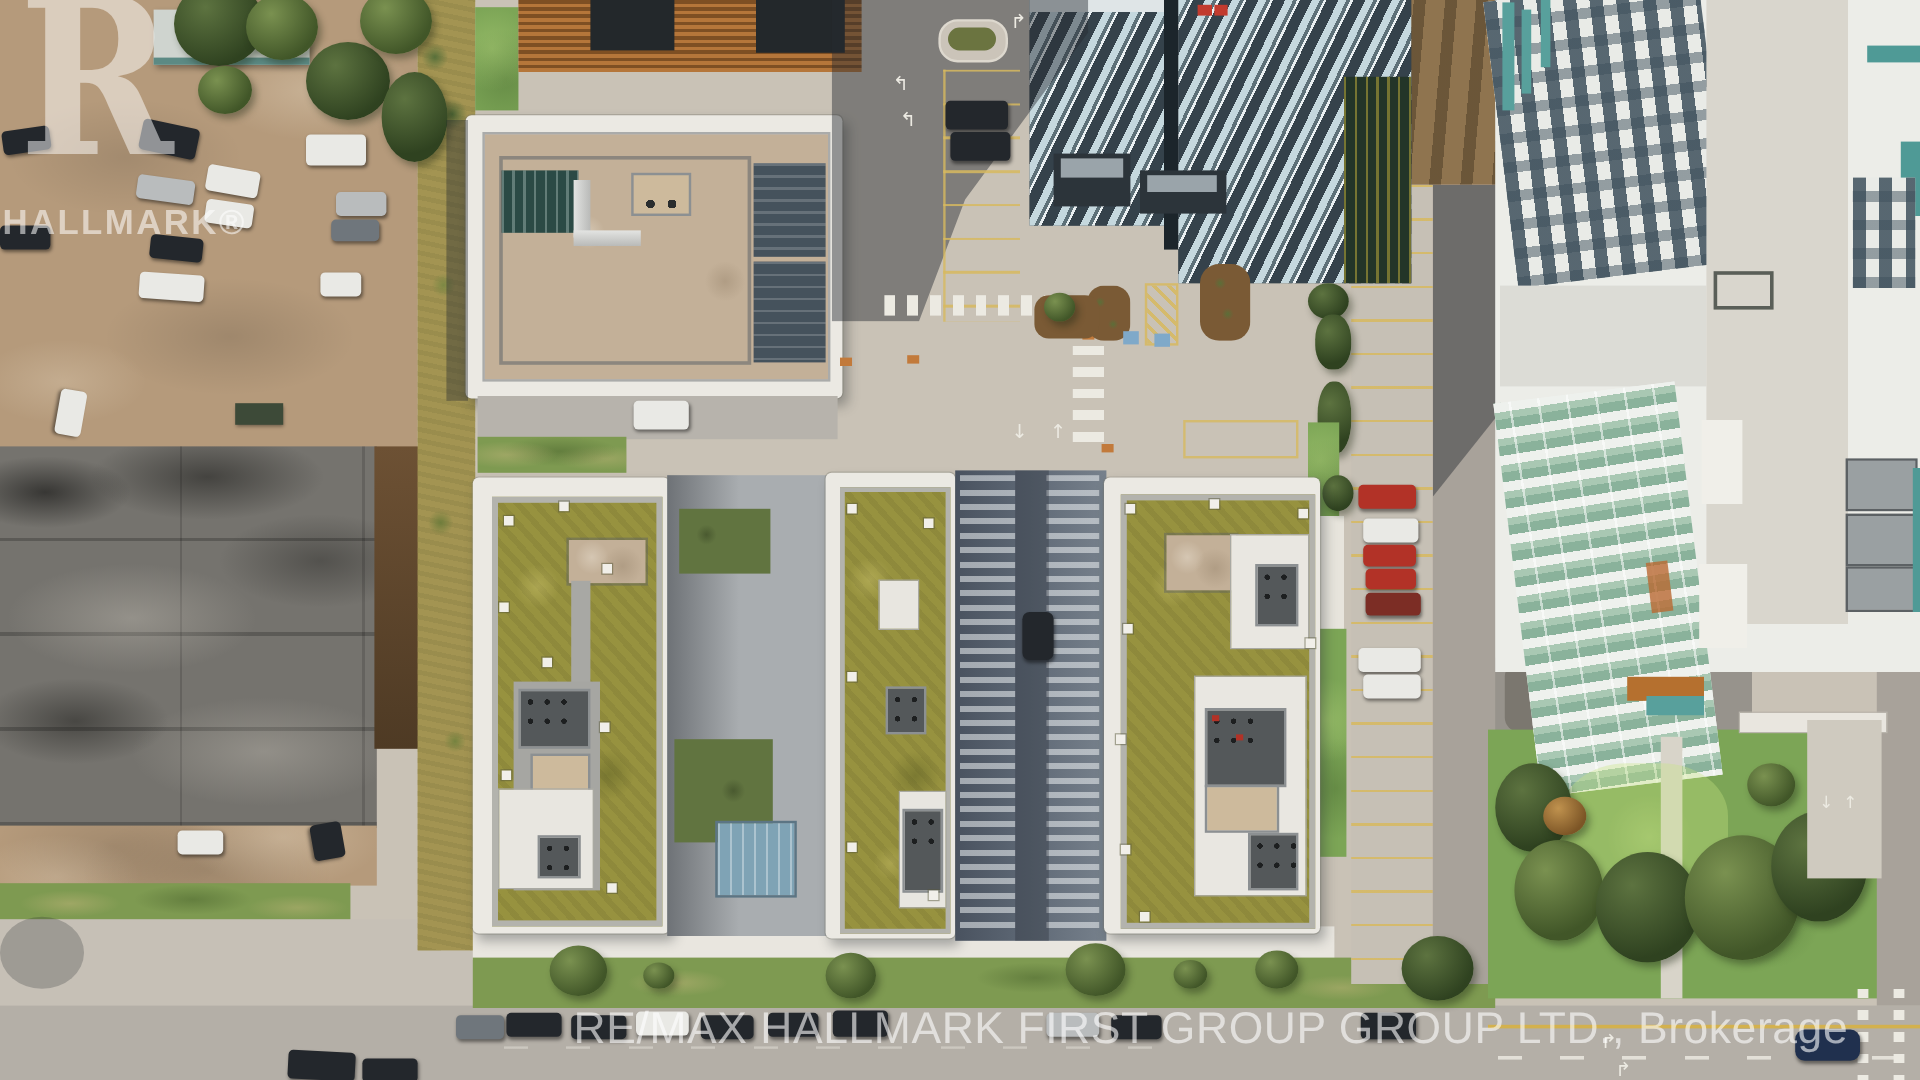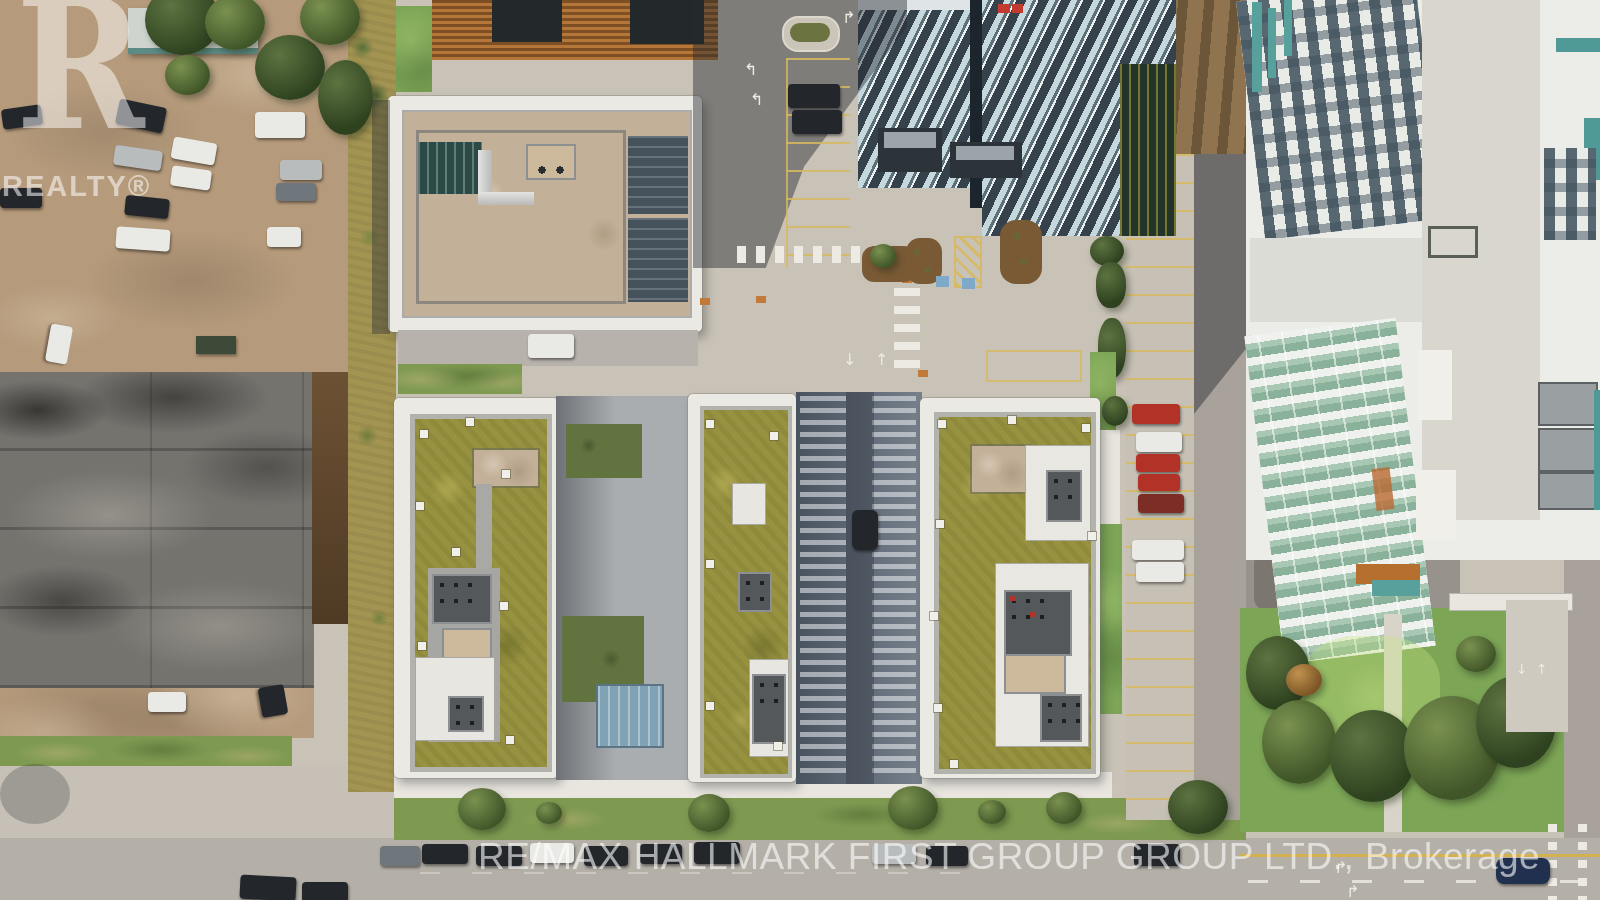--- a/index.html
+++ b/index.html
@@ -340,16 +340,16 @@
   <div style="left:1240px;top:854px;width:360px;height:3px;background:#d3b14e"></div>
   <div class="dashline" style="left:1248px;top:880px;width:344px;height:3px"></div>
   <div class="dashline" style="left:420px;top:872px;width:560px;height:2px;opacity:.5"></div>
   <div class="ladder" style="left:1548px;top:824px;width:9px;height:76px"></div>
   <div class="ladder" style="left:1578px;top:824px;width:9px;height:76px"></div>
   <span class="mark" style="left:1334px;top:860px">↱</span>
   <span class="mark" style="left:1346px;top:884px">↱</span>
   <div class="car c-nvy" style="left:1496px;top:858px;width:54px;height:26px;border-radius:8px"></div>
 
   <span id="wmR" style="left:16px;top:-16px">R</span>
-  <span id="wmCap" style="left:2px;top:170px">REALTY®</span>
+  <span id="wmCap" style="left:2px;top:170px">HALLMARK®</span>
   <span id="wmBrok" style="left:478px;top:836px">RE/MAX HALLMARK FIRST GROUP GROUP LTD., Brokerage</span>
 
 </div>
 
 </body></html>

